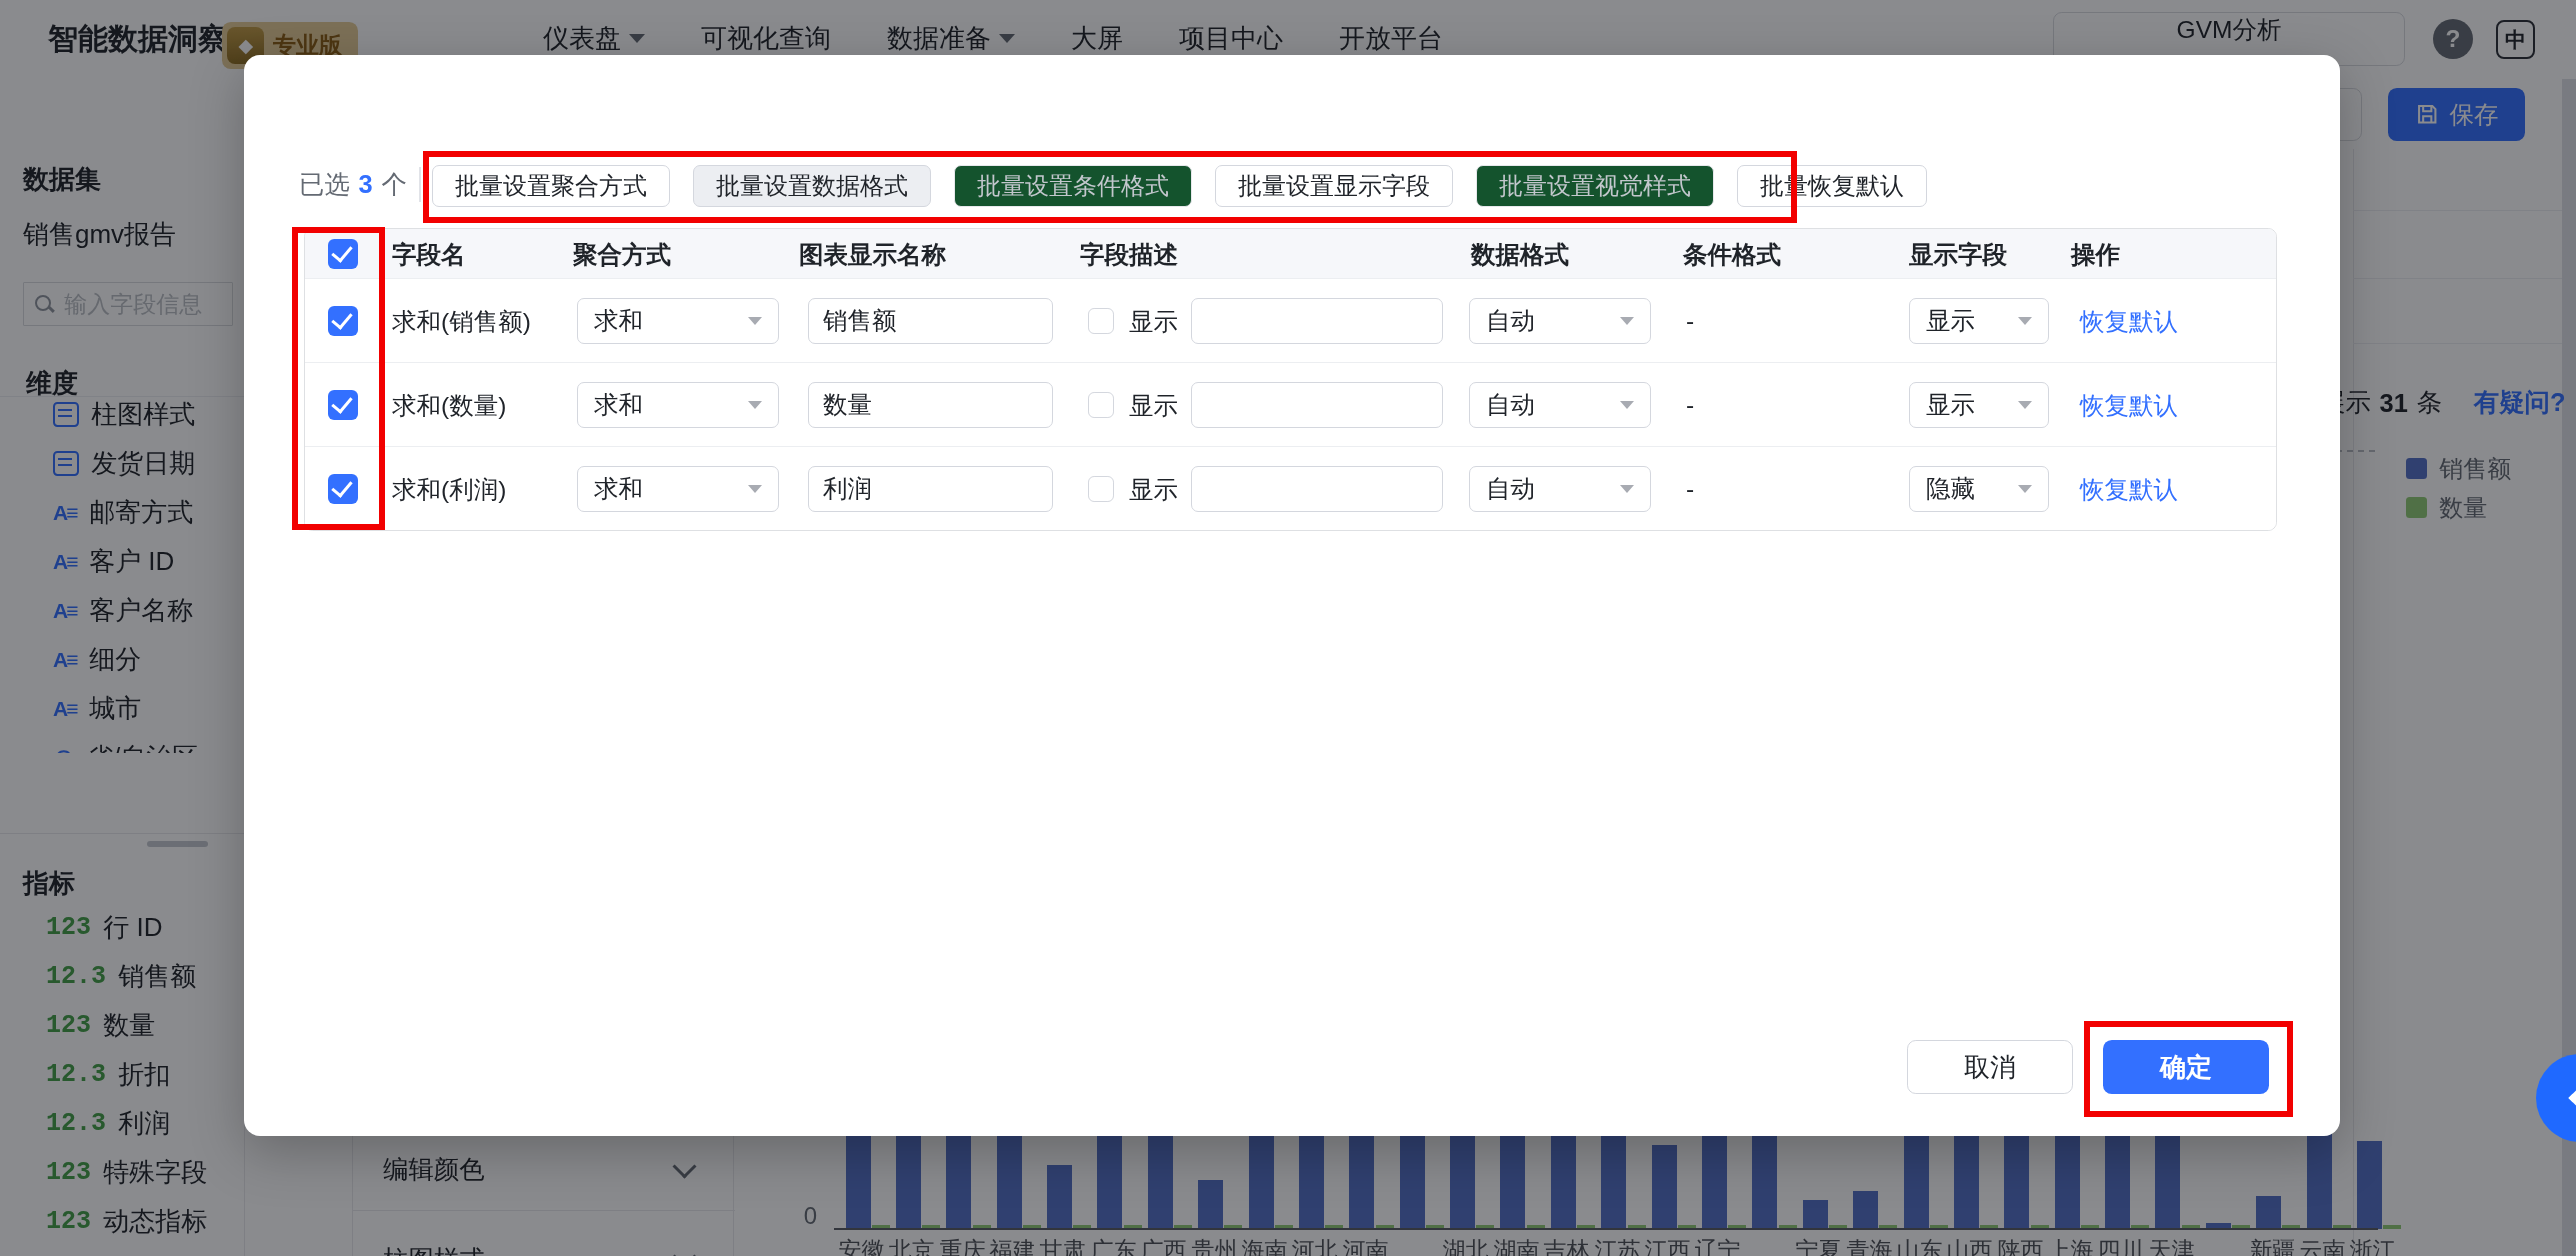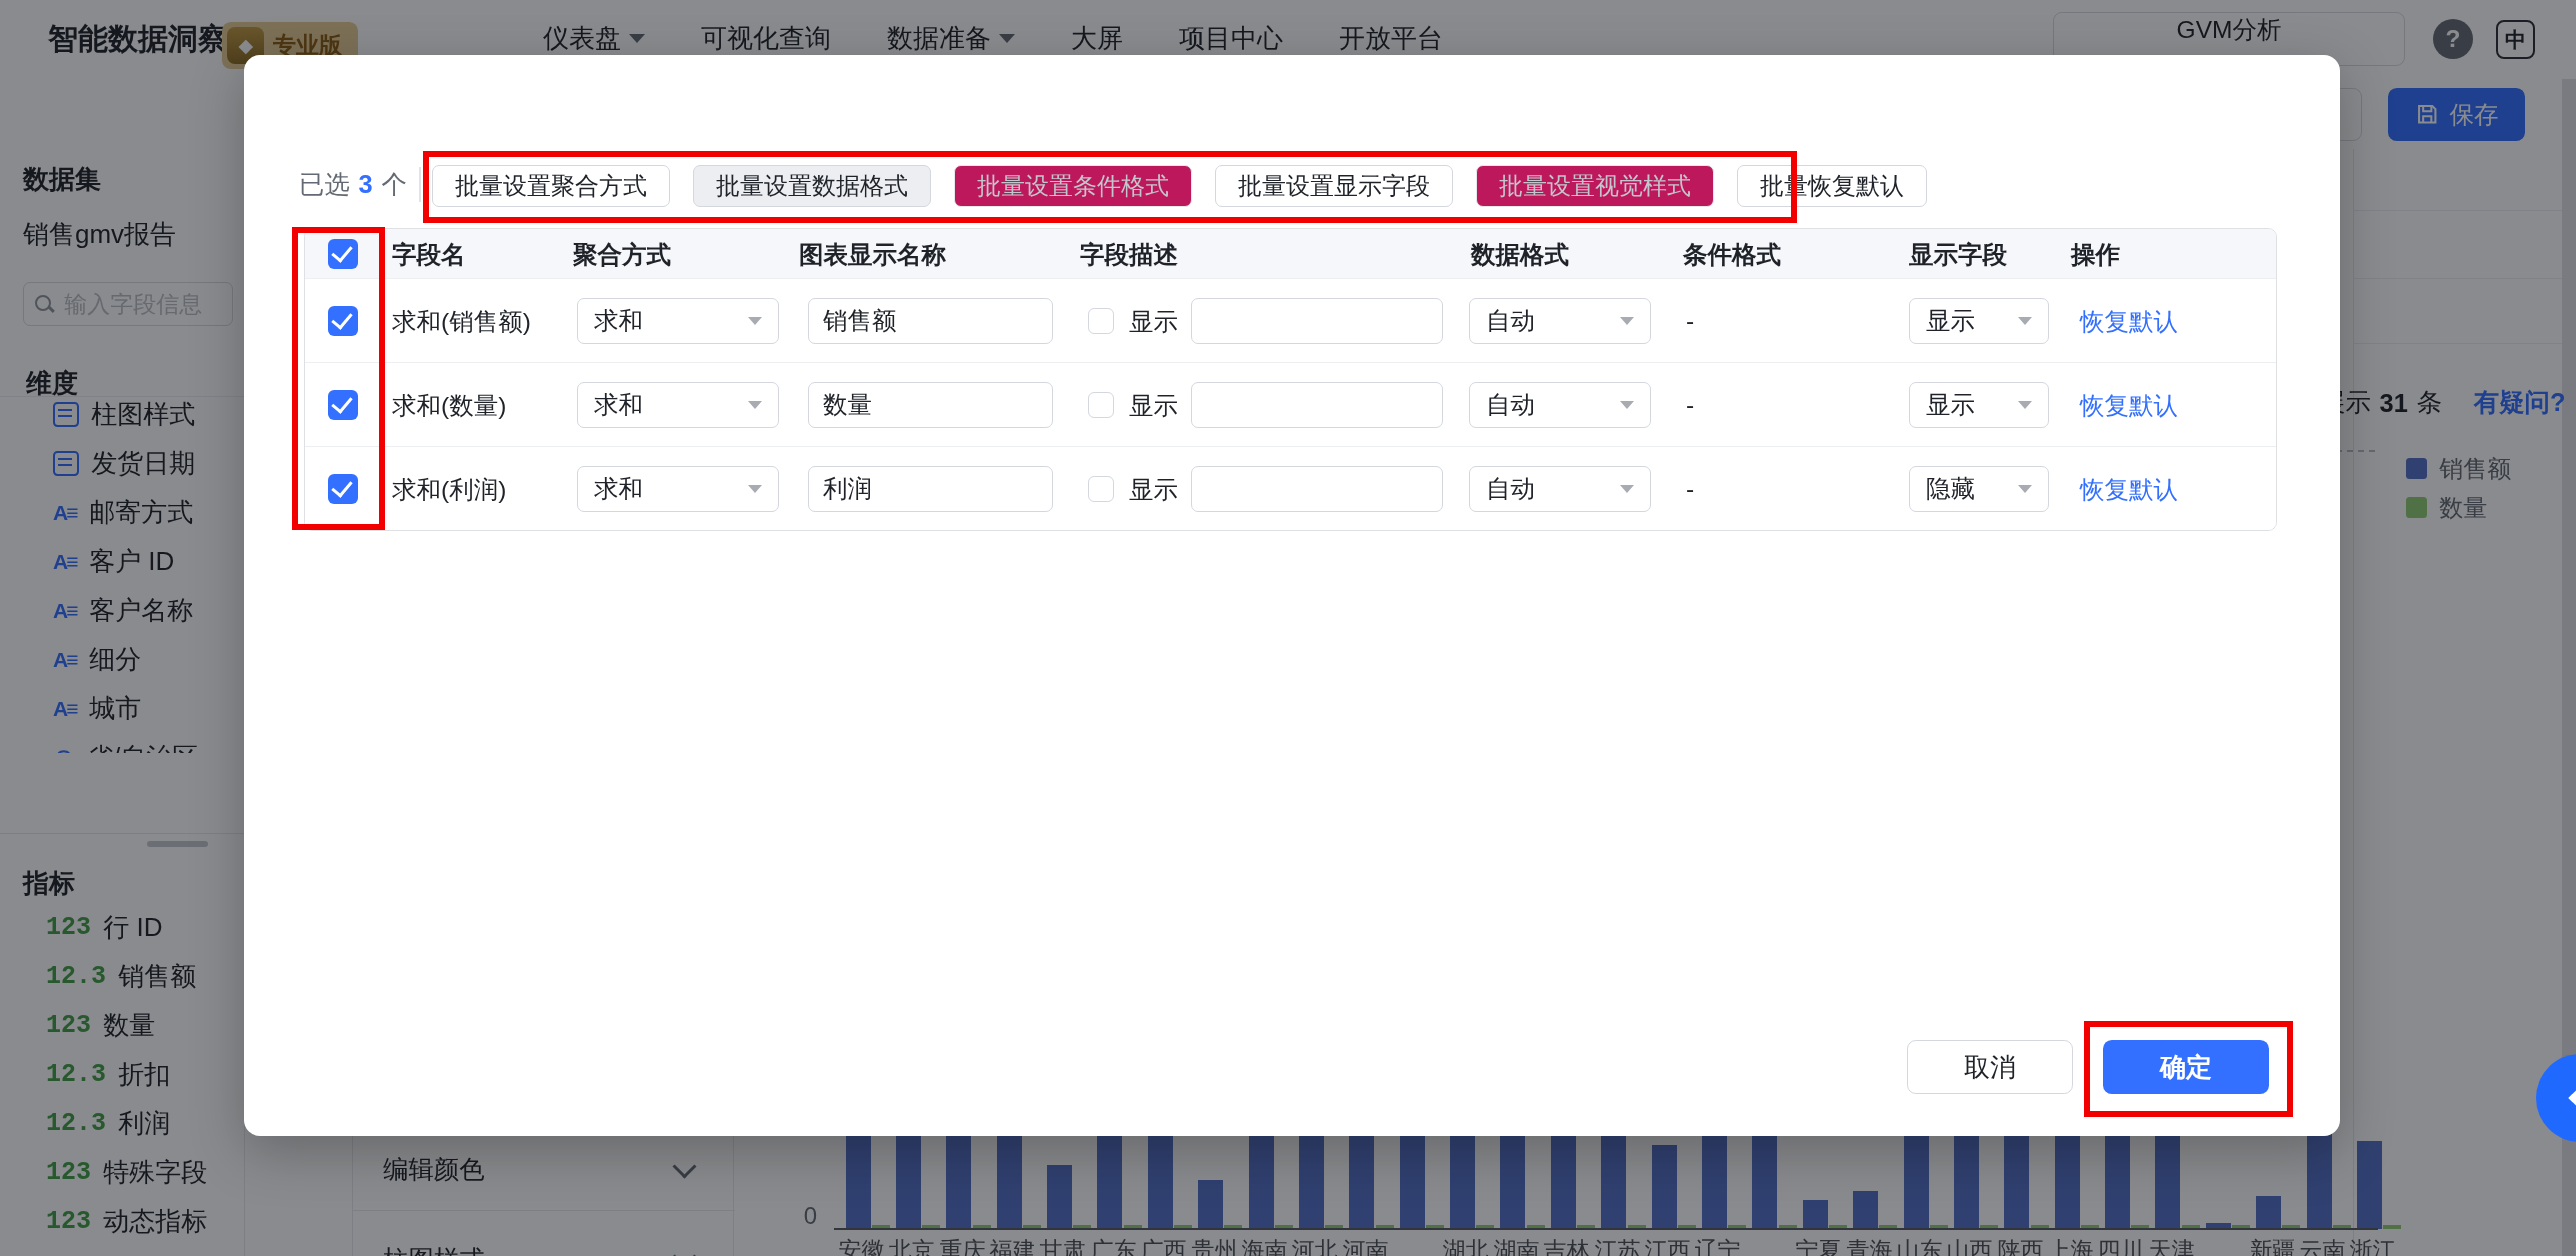--- a/index.html
+++ b/index.html
@@ -21,21 +21,21 @@
   
   .ed-toolbar{position:absolute;left:0;top:79px;width:2576px;height:70px;background:#fff;}
   .hist-ic{position:absolute;top:10.5px;font-size:33px;color:#646a73;}
   .hist-ic.dis{color:#c0c4cc;}
   .mini-btn{position:absolute;left:2313px;top:8.8px;width:49px;height:53px;border:1.8px solid #d8dadf;border-radius:8.8px;background:#fff;box-sizing:border-box;}
   .save-btn{position:absolute;left:2388px;top:8.8px;width:137px;height:53px;background:#3370ff;border-radius:8.8px;color:#fff;font-size:24.5px;display:flex;align-items:center;justify-content:center;gap:10.5px;}
   
   .sidebar{position:absolute;left:0;top:79px;width:245px;height:1178px;background:#fff;border-right:1.8px solid #e8e9eb;box-sizing:border-box;}
   .sb-title{position:absolute;left:23px;top:83px;font-size:26px;font-weight:700;}
   .sb-dataset{position:absolute;left:23px;top:138px;font-size:26px;}
-  .sb-search{position:absolute;left:23px;top:203px;width:210px;height:44px;border:1.8px solid #d8dadf;border-radius:7px;box-sizing:border-box;display:flex;align-items:center;padding:0 10.5px;gap:8.8px;background:#fff;}
+  .sb-search{position:absolute;left:23px;top:203px;width:210px;height:44px;border:1.8px solid #d8dadf;border-radius:1px;box-sizing:border-box;display:flex;align-items:center;padding:0 10.5px;gap:8.8px;background:#fff;}
   .mag{position:relative;width:19px;height:19px;flex:0 0 auto;}
   .mag::before{content:"";position:absolute;left:0;top:0;width:12.3px;height:12.3px;border:2.6px solid #8f959e;border-radius:50%;}
   .mag::after{content:"";position:absolute;left:13px;top:13px;width:7px;height:2.6px;background:#8f959e;transform:rotate(45deg);}
   .sb-search input{border:none;outline:none;font-size:23px;width:149px;font-family:inherit;color:#1f2329;}
   .sb-search input::placeholder{color:#bbbfc4;}
   .sb-sec{position:absolute;left:26px;font-size:26px;font-weight:700;}
   .sb-list{position:absolute;left:0;width:244px;overflow:hidden;}
   .sb-item{height:49px;display:flex;align-items:center;gap:12.3px;padding-left:53px;font-size:26px;cursor:pointer;}
   .ic-cal{position:relative;width:26px;height:24.5px;border:2.6px solid #3370ff;border-radius:4.4px;box-sizing:border-box;flex:0 0 auto;}
   .ic-cal::before{content:"";position:absolute;left:2.6px;top:4.4px;width:14px;height:2.6px;background:#3370ff;}
@@ -75,21 +75,21 @@
   .m-header{position:absolute;left:0;top:0;width:2096px;height:74px;background:#f1f2f6;border-radius:16px 16px 0 0;}
   .m-title{position:absolute;left:37px;top:0;height:74px;line-height:74px;font-size:30px;font-weight:700;}
   .m-close{position:absolute;right:51px;top:14px;font-size:40px;color:#4e5157;line-height:1;cursor:pointer;}
   .sel-info{position:absolute;left:55px;top:103px;height:53px;display:flex;align-items:center;gap:8.8px;font-size:25.4px;color:#646a73;}
   .sel-count{color:#3370ff;font-weight:600;}
   .v-div{position:absolute;left:175px;top:112px;width:1.8px;height:35px;background:#e1e3e8;}
   .batch-row{position:absolute;left:188px;top:110px;display:flex;gap:23px;}
   .b-btn{height:42px;padding:0 22px;border-radius:7px;font-size:24px;display:flex;align-items:center;box-sizing:border-box;white-space:nowrap;cursor:pointer;}
   .b-btn.normal{background:#fff;border:1.8px solid #d4d7de;color:#1f2329;}
   .b-btn.active{background:#eceef2;border:1.8px solid #d4d7de;color:#1f2329;}
-  .b-btn.disabled{background:#be185d;border:1.8px solid #e7e8ec;color:#c3c7cd;cursor:default;}
+  .b-btn.disabled{background:#14532d;border:1.8px solid #e7e8ec;color:#c3c7cd;cursor:default;}
   
   .anno{position:absolute;border:6.1px solid #f20000;box-sizing:border-box;pointer-events:none;z-index:5;}
   
   .m-table{position:absolute;left:60px;top:173px;width:1973px;border:1.8px solid #dee0e3;border-radius:8.8px;box-sizing:border-box;}
   .thead{position:relative;height:49px;background:#f6f7fa;border-radius:8px 8px 0 0;font-weight:600;}
   .trow{position:relative;height:83px;border-top:1.8px solid #eceef1;background:#fff;}
   .trow:last-child{border-radius:0 0 8px 8px;}
   .cell{position:absolute;top:50%;transform:translateY(-50%);font-size:24.5px;white-space:nowrap;}
   .cb{position:absolute;top:50%;transform:translateY(-50%);width:30px;height:30px;border-radius:6.1px;box-sizing:border-box;cursor:pointer;}
   .cb.on{background:#3370ff;}

